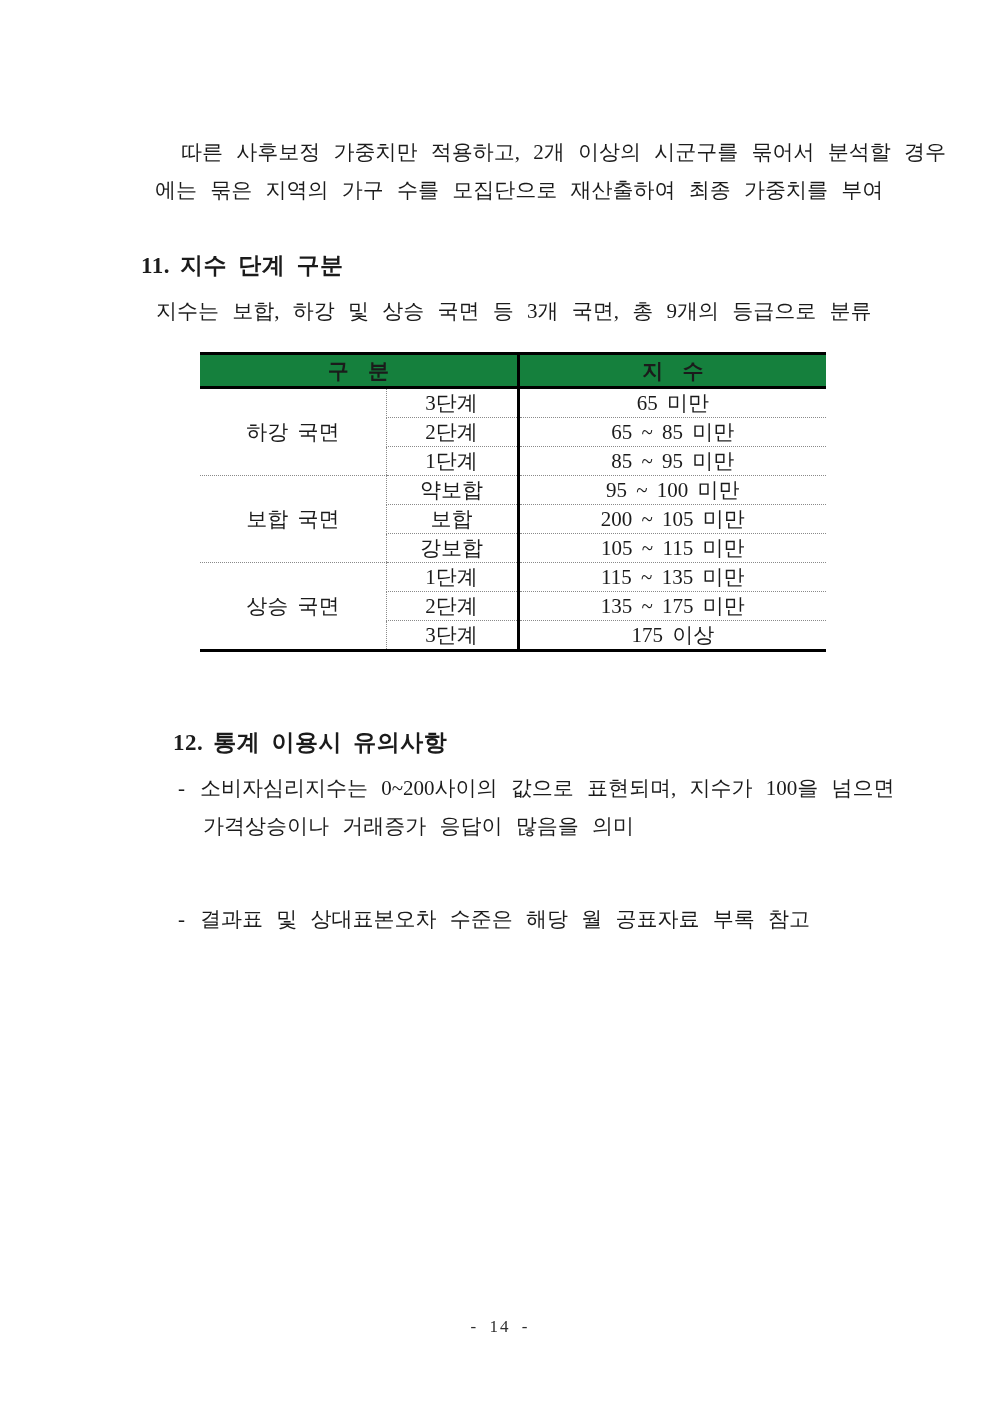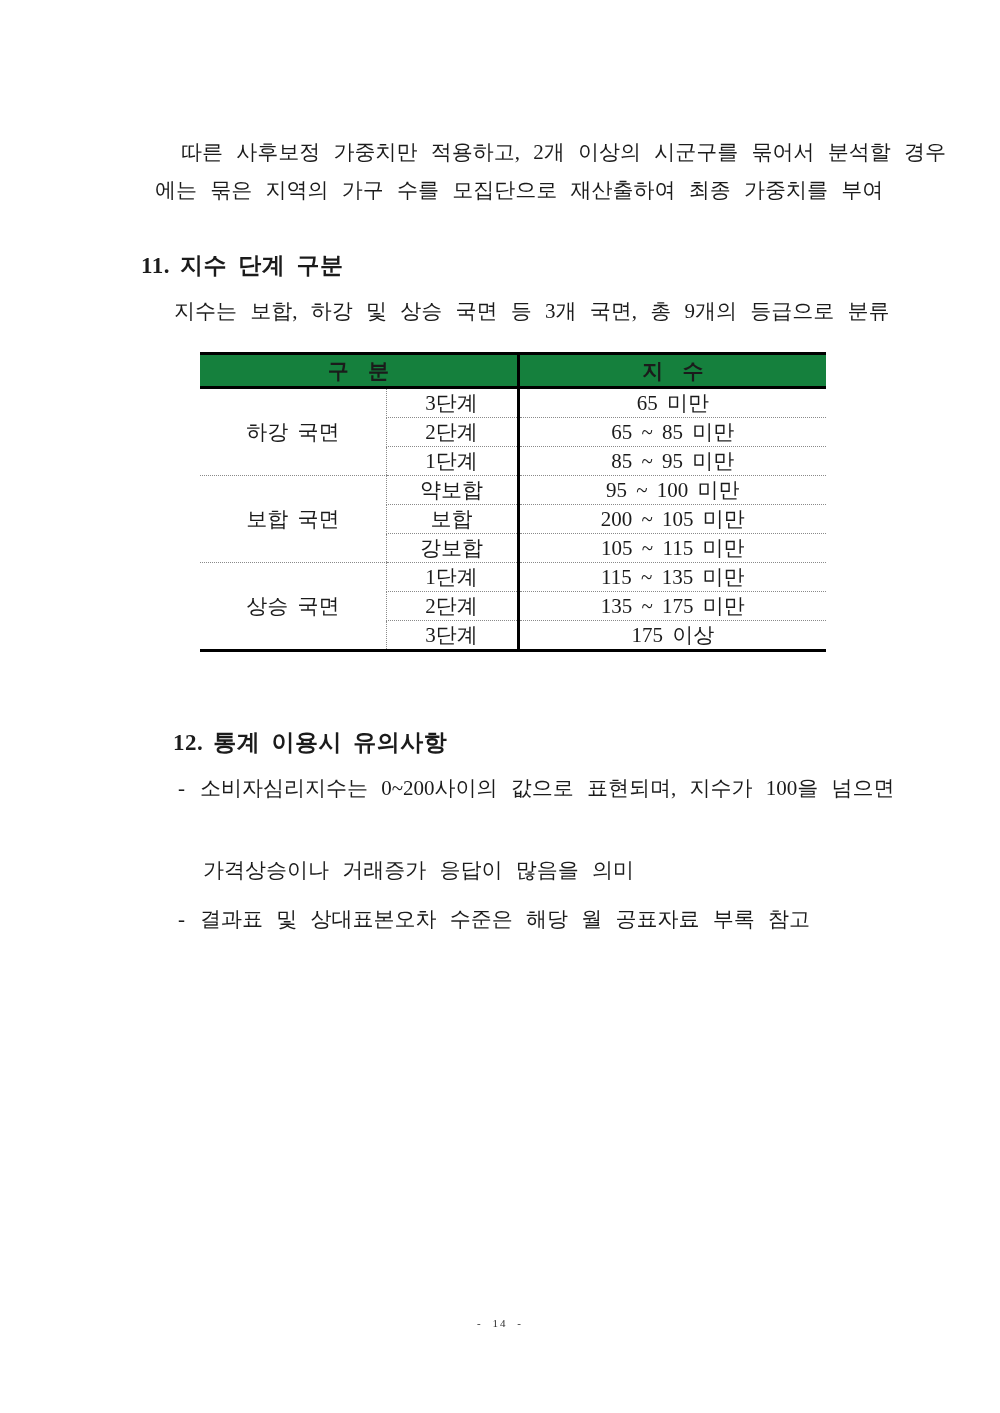--- a/index.html
+++ b/index.html
@@ -52,37 +52,37 @@
   }
   table.grade tr.last td { border-bottom: none; }
   table.grade td.glast { border-bottom: none; text-align: center; }
 
   .bullet .dash { display: inline-block; margin-right: 15px; }
   .footer {
     position: absolute;
     left: 0; top: 1317px;
     width: 1000px;
     text-align: center;
-    font-size: 11px;
+    font-size: 17px;
     color: #2e2e2e;
     letter-spacing: 2px;
     word-spacing: 5px;
   }
 </style>
 </head>
 <body>
 
 <div class="abs body-text" style="left:181px; top:139px;">따른 사후보정 가중치만 적용하고, 2개 이상의 시군구를 묶어서 분석할 경우</div>
 <div class="abs body-text" style="left:155px; top:177px;">에는 묶은 지역의 가구 수를 모집단으로 재산출하여 최종 가중치를 부여</div>
 
 <div class="abs heading" style="left:141px; top:250px;">
   <span class="num">11.</span><span>지수 단계 구분</span>
 </div>
 
-<div class="abs body-text" style="left:174px; top:298px;">지수는 보합, 하강 및 상승 국면 등 3개 국면, 총 9개의 등급으로 분류</div>
+<div class="abs body-text" style="left:156px; top:298px;">지수는 보합, 하강 및 상승 국면 등 3개 국면, 총 9개의 등급으로 분류</div>
 
 <table class="grade">
   <colgroup>
       <col class="c1">
       <col class="c2">
       <col class="c3">
     </colgroup>
   <thead>
     <tr>
       <th class="cat" colspan="2">구 분</th>
@@ -132,19 +132,19 @@
   </tbody>
 </table>
 
 <div class="abs heading" style="left:141px; top:727px;margin-left:32px;">
   <span class="num">12.</span><span>통계 이용시 유의사항</span>
 </div>
 
 <div class="abs body-text bullet" style="left:178px; top:775px;">
   <span class="dash">-</span><span>소비자심리지수는 0~200사이의 값으로 표현되며, 지수가 100을 넘으면</span>
 </div>
-<div class="abs body-text" style="left:203px; top:813px;margin-top:44px;">가격상승이나 거래증가 응답이 많음을 의미</div>
+<div class="abs body-text" style="left:203px; top:813px;">가격상승이나 거래증가 응답이 많음을 의미</div>
 
 <div class="abs body-text bullet" style="left:178px; top:862px;margin-top:44px;">
   <span class="dash">-</span><span>결과표 및 상대표본오차 수준은 해당 월 공표자료 부록 참고</span>
 </div>
 
 <div class="footer">- 14 -</div>
 
 </body></html>

